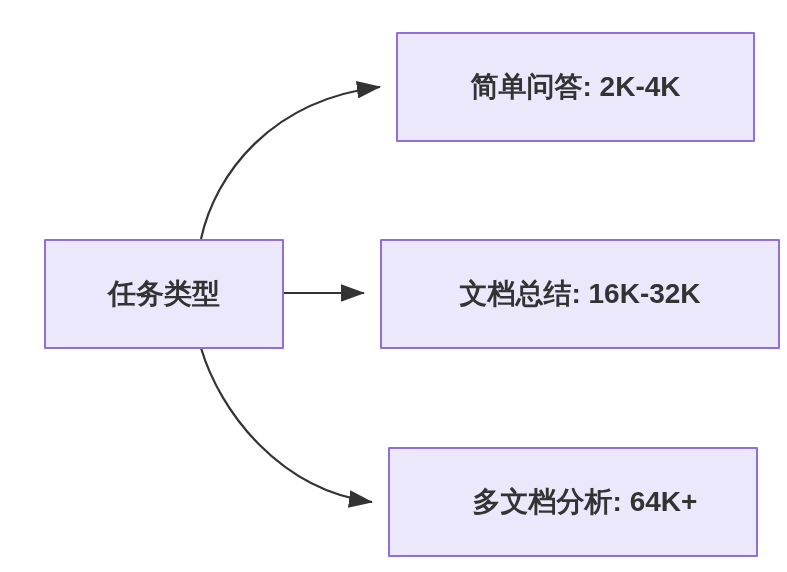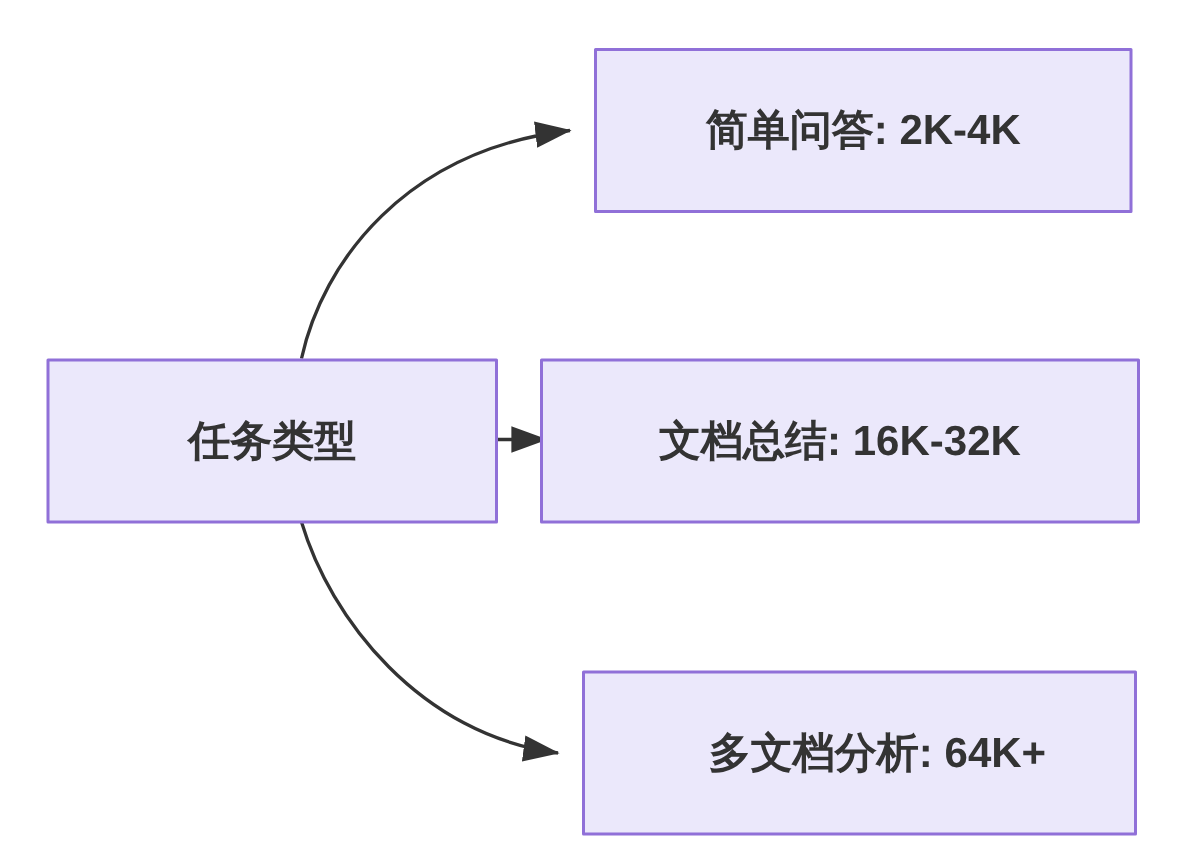--- a/index.html
+++ b/index.html
@@ -38,23 +38,23 @@
     color: #333333;
     font-size: 28px;
     line-height: 1.2;
     letter-spacing: 0px;
     white-space: nowrap;
     font-weight: bold;
   }
   .node-label {
     display: block;
   }
-  #node-root   { left: 31px;  top: 239px; width: 301px; height: 110px; justify-content: center; }
+  #node-root   { left: 44px;  top: 239px; width: 240px; height: 110px; justify-content: center; }
   #node-simple { left: 396px; top: 32px;  width: 359px; height: 110px; }
-  #node-doc    { left: 360px; top: 239px; width: 400px; height: 110px; }
+  #node-doc    { left: 380px; top: 239px; width: 400px; height: 110px; }
   #node-multi  { left: 388px; top: 447px; width: 370px; height: 110px; padding-left: 24px; }
 </style>
 </head>
 <body>
 
 <div id="diagram">
 
   <svg class="edges-layer" viewBox="0 0 787 572" width="787" height="572" xmlns="http://www.w3.org/2000/svg">
     <defs>
       <marker id="arrowhead" markerWidth="11" markerHeight="8" refX="10.5" refY="4" orient="auto" markerUnits="strokeWidth">

